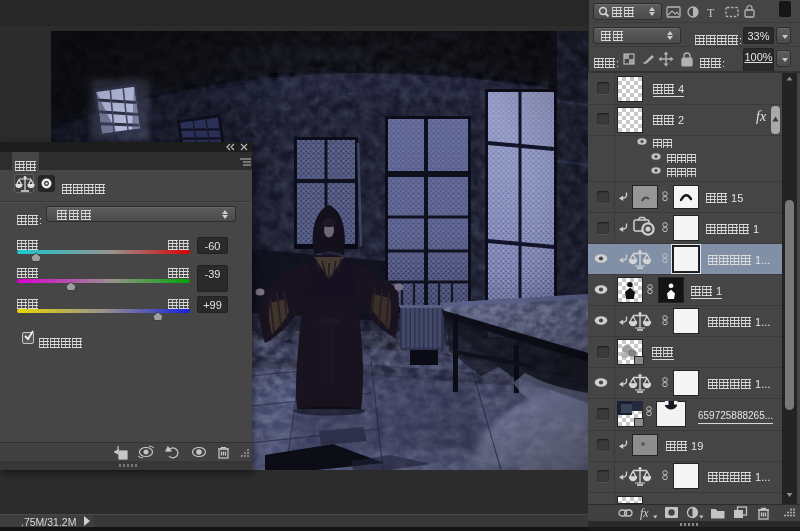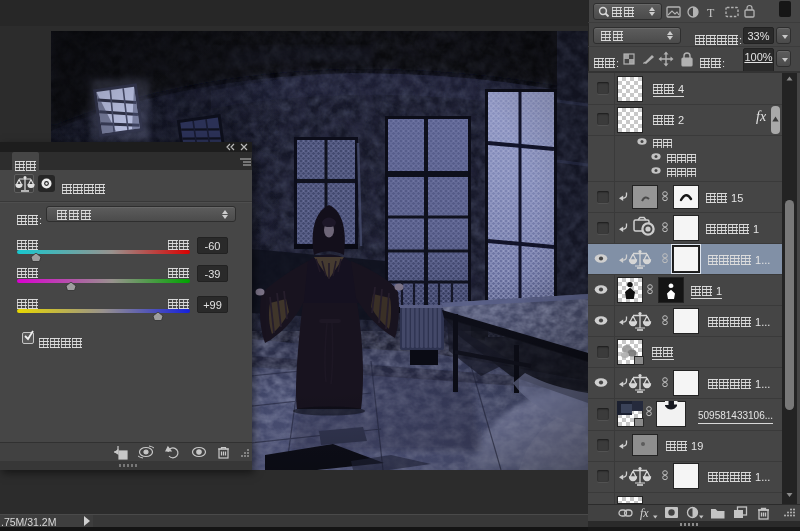--- a/index.html
+++ b/index.html
@@ -211,21 +211,21 @@
  <path d="M276,292 C274,313 273,333 275,351 M281,292 C282,315 282,335 280,353" stroke="#1d1724" stroke-width="1.6" fill="none"></path>
  <ellipse cx="278" cy="380" rx="36" ry="4.5" fill="#0a0b13" opacity=".55"></ellipse>
  <path d="M268,400 L312,396 L316,410 L270,414 Z" fill="#343854"></path>
 </g>
 <rect x="0" y="0" width="537" height="439" fill="url(#vign)"></rect>
 </svg>
 </div>
 
 <div class="abs" style="left:0;top:514px;width:588px;height:13px;background:#3e3e3e;border-top:1px solid #4a4a4a;"></div>
 <div class="abs" style="left:93px;top:515px;width:495px;height:12px;background:#383838;"></div>
-<div class="abs txt" style="left:1px;top:517px;font-size:10.5px;color:#d8d8d8;">.75M/31.2M</div>
+<div class="abs txt" style="left:1px;top:517px;font-size:10.5px;color:#d8d8d8;padding-left:20px;">.75M/31.2M</div>
 <div class="abs" style="left:84px;top:516px;width:0;height:0;border-left:6px solid #cfcfcf;border-top:5px solid transparent;border-bottom:5px solid transparent;"></div>
 <div class="abs" style="left:0;top:527px;width:588px;height:4px;background:#141414;"></div>
 
 <div class="abs" id="rpanel" style="left:588px;top:0;width:212px;height:531px;background:#454545;border-left:1px solid #262626;"></div>
 
 <div class="dd" style="left:593px;top:3px;width:69px;height:17px;">
  <svg width="12" height="12" style="position:absolute;left:4px;top:2px;">
         <circle cx="5" cy="5" r="3.4" fill="none" stroke="#d8d8d8" stroke-width="1.5"></circle>
         <path d="M7.5,7.5 L10.5,10.5" stroke="#d8d8d8" stroke-width="1.8"></path>
       </svg>
@@ -486,21 +486,21 @@
           <ellipse cx="5" cy="3.8" rx="2.3" ry="2.1"></ellipse>
           <ellipse cx="5" cy="8.6" rx="2.3" ry="2.1"></ellipse>
         </g>
       </svg>
       <div class="abs th" style="left:68px;top:328px;width:30px;height:26px;background:#f2f2f2;"></div>
       <svg class="abs" width="30" height="26" style="left:68px;top:328px;">
         <path d="M9,0 h12 v5 q-2.5,3.5 -6,3.5 t-6,-3.5 Z" fill="#16181f"></path>
         <rect x="9" y="0" width="3.5" height="4" fill="#f2f2f2"></rect>
         <rect x="18" y="0" width="3.5" height="3.5" fill="#f2f2f2"></rect>
       </svg>
-      <div class="lname" style="left:110px;top:336px;border-bottom:1px solid #d8d8d8;padding-bottom:1px;"><span style="font-size:10px;">509581433106...</span></div>
+      <div class="lname" style="left:110px;top:336px;border-bottom:1px solid #d8d8d8;padding-bottom:1px;"><span style="font-size:10px;">659725888265...</span></div>
       <div class="abs" style="left:9px;top:366px;width:12px;height:12px;border-radius:2px;background:#3b3b3b;box-shadow:inset 0 1px 2px rgba(0,0,0,.6),0 1px 0 rgba(255,255,255,.07);"></div>
       <svg class="abs" width="10" height="11" style="left:31px;top:367px;">
         <path d="M7.5,0.5 V3 a3.2,3.2 0 0 1 -3.2,3.2 H3.6" stroke="#cfcfcf" fill="none" stroke-width="1.3"></path>
         <path d="M4.2,3.4 v5.6 l-4.2,-2.8 Z" fill="#cfcfcf"></path>
       </svg>
       <div class="abs th" style="left:44px;top:361px;width:26px;height:22px;background:#8e8e8e;"></div>
       <svg class="abs" width="26" height="22" style="left:44px;top:361px;">
         <circle cx="11" cy="10" r="2" fill="#5c5c5c"></circle>
       </svg>
       <div class="lname" style="left:78px;top:367px;"><span class="c "></span><span class="c "></span> <span>19</span></div>
@@ -640,21 +640,21 @@
 
  <div class="abs" style="left:17px;top:93px;"><span class="c"></span><span class="c"></span></div>
  <div class="abs" style="left:168px;top:93px;"><span class="c"></span><span class="c"></span></div>
  <div class="vbox" style="left:197px;top:95px;width:31px;height:17px;line-height:16px;">-60</div>
  <div class="abs" style="left:17px;top:108px;width:173px;height:4px;border-radius:2px;background:linear-gradient(to right,#18c8cf,#98928e 55%,#d90000);"></div>
  <svg class="abs" width="12" height="9" style="left:30px;top:111px;">
         <path d="M6,0 L11,4 L9.5,8.5 L2.5,8.5 L1,4 Z" fill="#9e9e9e" stroke="#2e2e2e" stroke-width="0.8"></path>
       </svg>
  <div class="abs" style="left:17px;top:121px;"><span class="c"></span><span class="c"></span></div>
  <div class="abs" style="left:168px;top:121px;"><span class="c"></span><span class="c"></span></div>
- <div class="vbox" style="left:197px;top:123px;width:31px;height:17px;line-height:16px;">-39</div>
+ <div class="vbox" style="left:197px;top:123px;width:31px;height:27px;line-height:16px;">-39</div>
  <div class="abs" style="left:17px;top:137px;width:173px;height:4px;border-radius:2px;background:linear-gradient(to right,#da00d0,#98928e 55%,#00a400);"></div>
  <svg class="abs" width="12" height="9" style="left:65px;top:140px;">
         <path d="M6,0 L11,4 L9.5,8.5 L2.5,8.5 L1,4 Z" fill="#9e9e9e" stroke="#2e2e2e" stroke-width="0.8"></path>
       </svg>
  <div class="abs" style="left:17px;top:152px;"><span class="c"></span><span class="c"></span></div>
  <div class="abs" style="left:168px;top:152px;"><span class="c"></span><span class="c"></span></div>
  <div class="vbox" style="left:197px;top:154px;width:31px;height:17px;line-height:16px;">+99</div>
  <div class="abs" style="left:17px;top:167px;width:173px;height:4px;border-radius:2px;background:linear-gradient(to right,#e8d800,#98928e 50%,#1520dc);"></div>
  <svg class="abs" width="12" height="9" style="left:152px;top:170px;">
         <path d="M6,0 L11,4 L9.5,8.5 L2.5,8.5 L1,4 Z" fill="#9e9e9e" stroke="#2e2e2e" stroke-width="0.8"></path>

